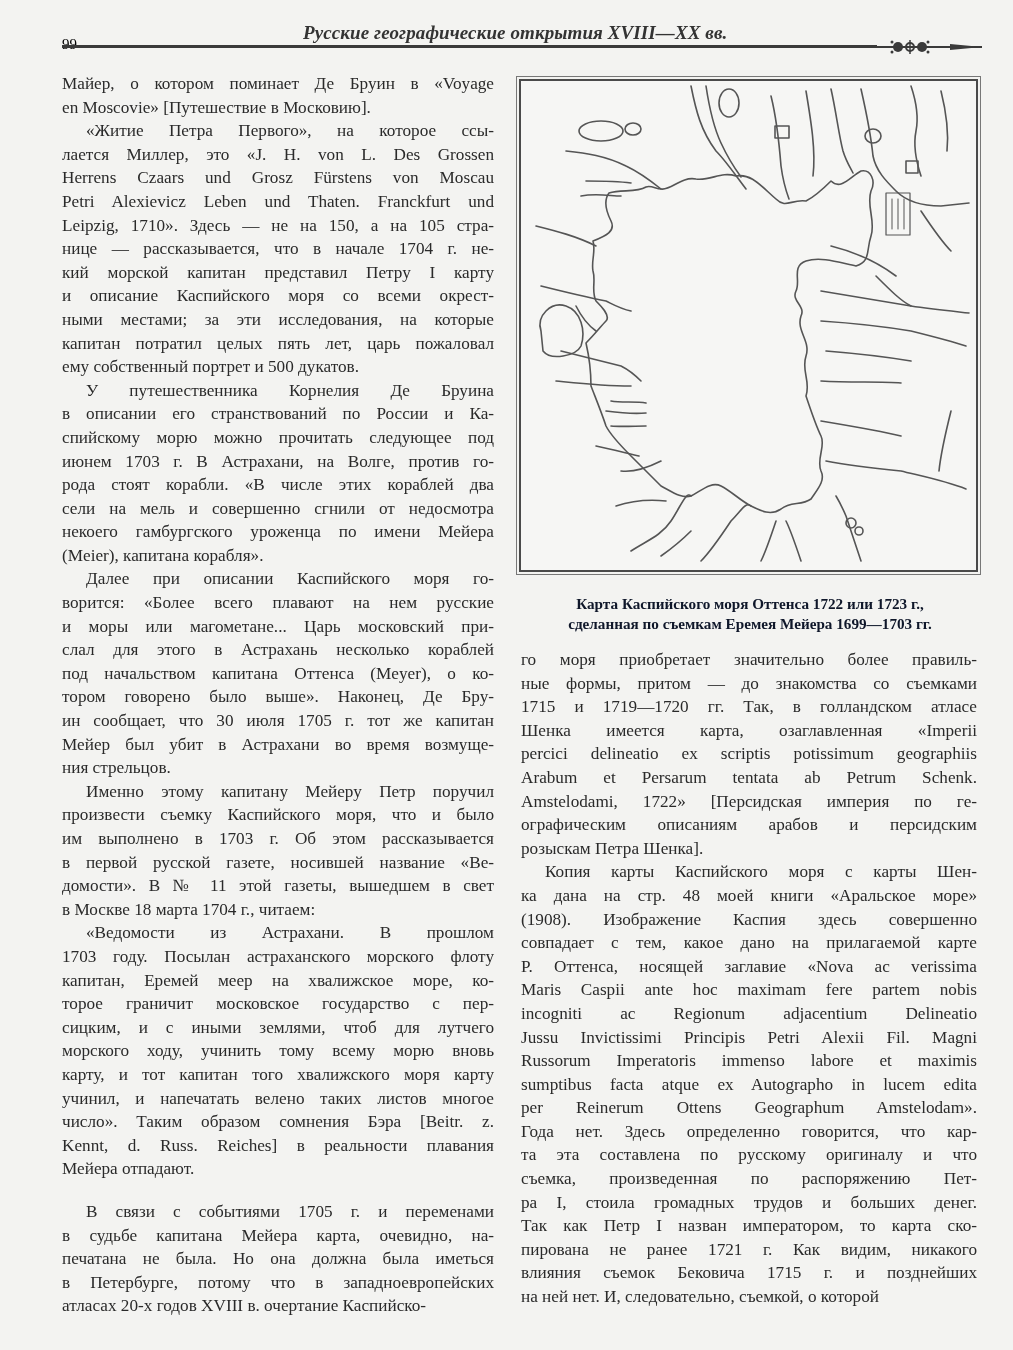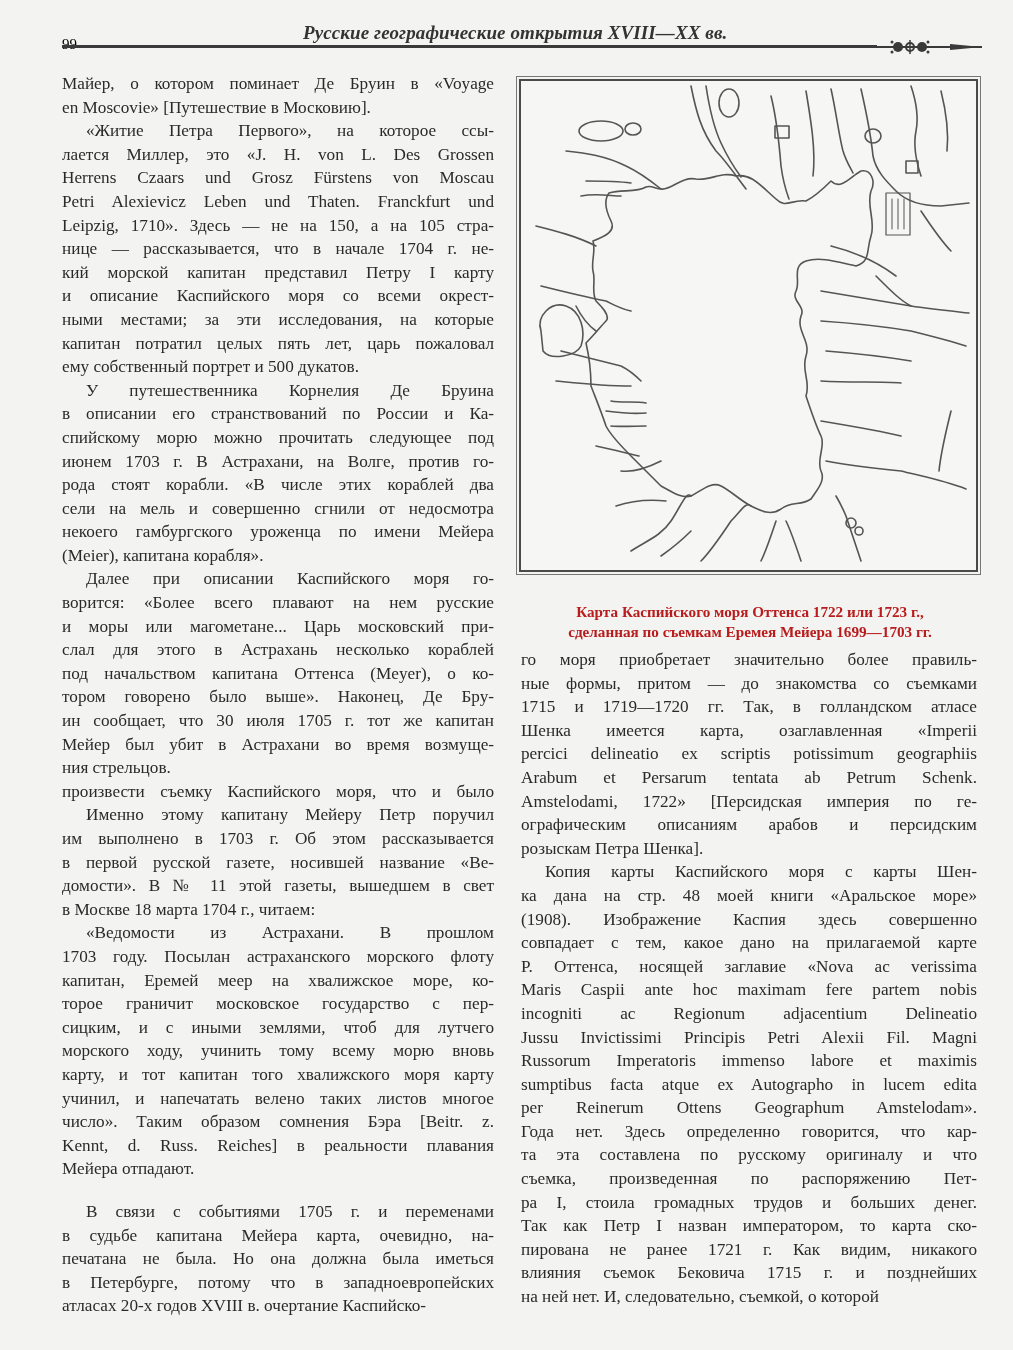--- a/index.html
+++ b/index.html
@@ -33,21 +33,21 @@
   .line.last { text-align-last: left; }
 
   .figure-frame {
     position: absolute; left: 519px; top: 79px; width: 455px; height: 489px;
     border: 2px solid #4a4a4a; outline: 1px solid #777; outline-offset: 2px;
     background: #f6f6f4;
   }
   .figure-frame svg { position: absolute; left: 0; top: 0; }
   .caption {
     position: absolute; left: 519px; top: 594px; width: 462px;
-    text-align: center; font-weight: bold; font-size: 15.2px; line-height: 20px; color: #b91c1c; margin-top: 8px;
+    text-align: center; font-weight: bold; font-size: 15.2px; line-height: 20px; color: #0f172a;
   }
 </style>
 </head>
 <body>
 
 <div class="page">
 
   <div class="header">
     <span class="page-number">99</span>
     <span class="running-title">Русские географические открытия XVIII—XX вв.</span>
@@ -99,22 +99,22 @@
         <span class="line">ворится: «Более всего плавают на нем русские</span>
         <span class="line">и моры или магометане... Царь московский при-</span>
         <span class="line">слал для этого в Астрахань несколько кораблей</span>
         <span class="line">под начальством капитана Оттенса (Meyer), о ко-</span>
         <span class="line">тором говорено было выше». Наконец, Де Бру-</span>
         <span class="line">ин сообщает, что 30 июля 1705 г. тот же капитан</span>
         <span class="line">Мейер был убит в Астрахани во время возмуще-</span>
         <span class="line last">ния стрельцов.</span>
       </p>
       <p>
+        <span class="line" style="padding-left: 24px;">Именно этому капитану Мейеру Петр поручил</span>
         <span class="line">произвести съемку Каспийского моря, что и было</span>
-        <span class="line" style="padding-left: 24px;">Именно этому капитану Мейеру Петр поручил</span>
         <span class="line">им выполнено в 1703 г. Об этом рассказывается</span>
         <span class="line">в первой русской газете, носившей название «Ве-</span>
         <span class="line">домости». В № 11 этой газеты, вышедшем в свет</span>
         <span class="line last">в Москве 18 марта 1704 г., читаем:</span>
       </p>
       <p>
         <span class="line" style="padding-left: 24px;">«Ведомости из Астрахани. В прошлом</span>
         <span class="line">1703 году. Посылан астраханского морского флоту</span>
         <span class="line">капитан, Еремей меер на хвалижское море, ко-</span>
         <span class="line">торое граничит московское государство с пер-</span>

